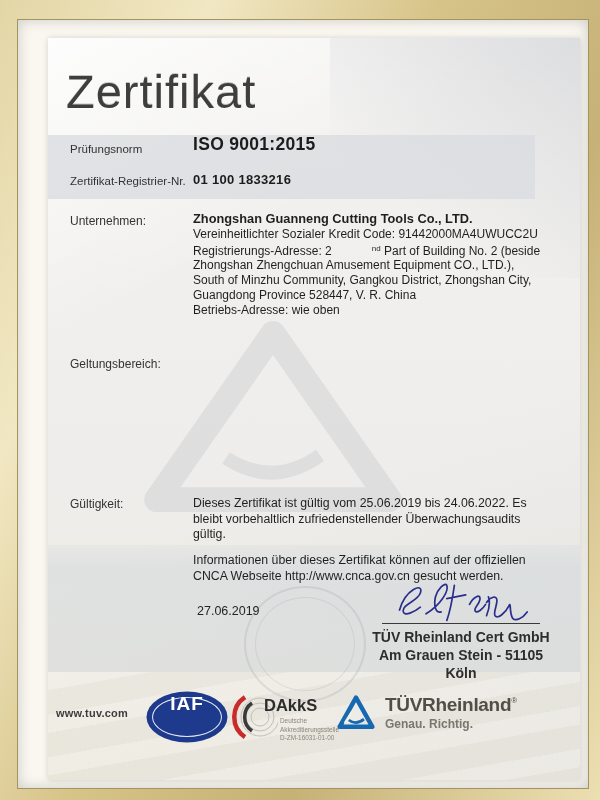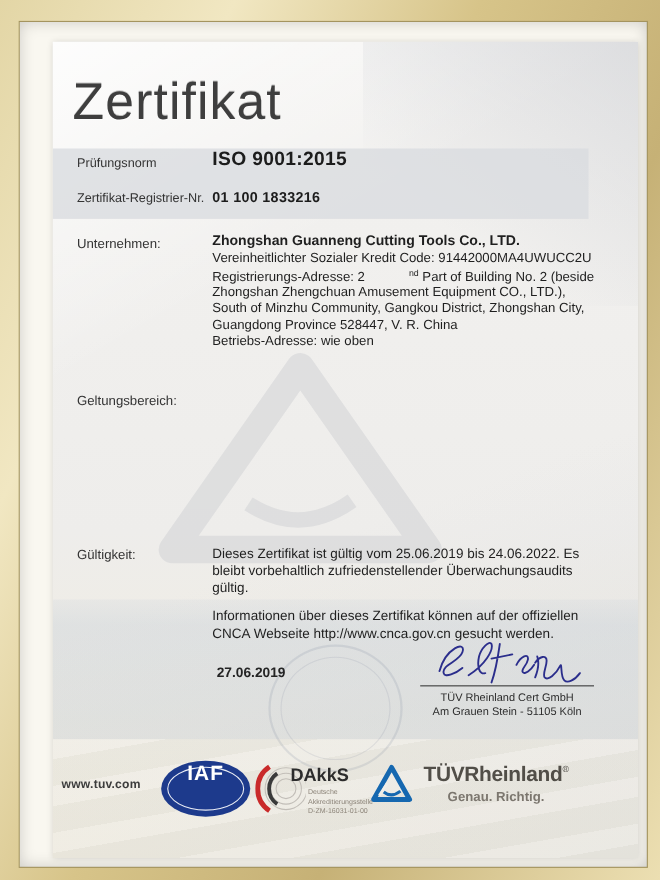--- a/index.html
+++ b/index.html
@@ -54,41 +54,41 @@
   .company-lbl{left:22px;top:176px;font-size:12px;}
   .company-block{left:145px;top:174px;width:354px;font-size:12px;line-height:14.8px;color:#1f1f1f;}
   .company-name{font-weight:700;font-size:12.8px;}
   sup.ord{font-size:8px;vertical-align:4px;margin-left:40px;}
   .scope-lbl{left:22px;top:319px;font-size:12px;}
   .scope-val{left:145px;top:318px;width:354px;font-size:12.3px;font-weight:500;color:#1f1f1f;}
   .audit{left:145px;top:388px;width:352px;font-size:12.3px;line-height:15.5px;font-weight:500;color:#1f1f1f;}
   .valid-lbl{left:22px;top:459px;font-size:12px;}
   .valid-txt{left:145px;top:458px;width:356px;font-size:12.3px;line-height:15.5px;font-weight:500;color:#1f1f1f;}
   .info-txt{left:145px;top:515px;width:358px;font-size:12.3px;line-height:15.5px;font-weight:500;color:#1f1f1f;}
-  .issue-date{left:149px;top:566px;font-size:12.5px;font-weight:700;color:#242424;}
+  .issue-date{left:149px;top:566px;font-size:12.5px;font-weight:400;color:#242424;}
   
   .sig-block{left:322px;top:538px;width:182px;text-align:center;}
   .sig-svg{display:block;margin:0 auto;width:158px;height:52px;}
   .sig-line{border-top:1.2px solid #3a3a3a;width:158px;margin:-5px auto 4px;}
-  .issuer{font-size:10px;line-height:1.3;color:#2d2d2d;font-weight:400;}
+  .issuer{font-size:14px;line-height:1.3;color:#2d2d2d;font-weight:700;}
   
   .tuv-url{left:8px;top:669px;font-size:11px;font-weight:700;color:#3c3c3c;letter-spacing:.2px;}
   .iaf{left:100px;top:655px;width:78px;height:48px;background:#1d3a8c;border-radius:50%;
        display:flex;justify-content:center;box-shadow:0 0 0 1.5px #1d3a8c;}
   .iaf::before{content:"";position:absolute;inset:4px;border:1.5px solid rgba(255,255,255,.9);border-radius:50%;}
   .iaf-label{color:#fff;font-size:19px;font-weight:700;letter-spacing:1px;}
   .dakks{left:184px;top:652px;width:120px;height:62px;}
   .dakks-rings{position:absolute;left:0;top:3px;}
   .dakks-name{position:absolute;left:32px;top:6px;font-size:16.5px;font-weight:700;color:#2c2c2c;}
   .dakks-sub{position:absolute;left:48px;top:27px;font-size:6.4px;line-height:1.35;color:#8d857a;}
   .tuv-logo{left:288px;top:655px;display:flex;align-items:flex-start;gap:9px;}
   .tuv-text{padding-top:2px;}
   .tuv-brand{font-size:19px;font-weight:700;color:#514e48;letter-spacing:-.3px;line-height:1;}
   .tuv-reg{font-size:8px;vertical-align:8px;font-weight:400;}
-  .tuv-tagline{font-size:12px;font-weight:700;color:#7b766e;margin-top:3px;text-align:center;}
+  .tuv-tagline{font-size:12px;font-weight:700;color:#7b766e;margin-top:3px;}
 </style>
 </head>
 <body>
 
 <div class="frame">
   <div class="mat">
     <div class="paper">
 
       <div class="abs glare-tr"></div>
       <div class="abs band-norm"></div>

